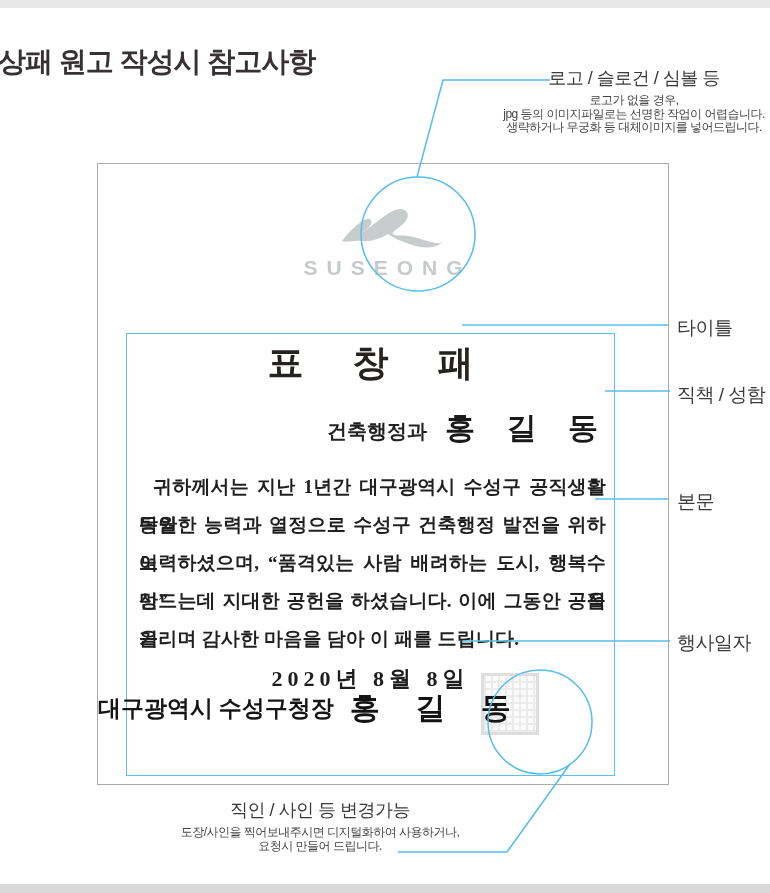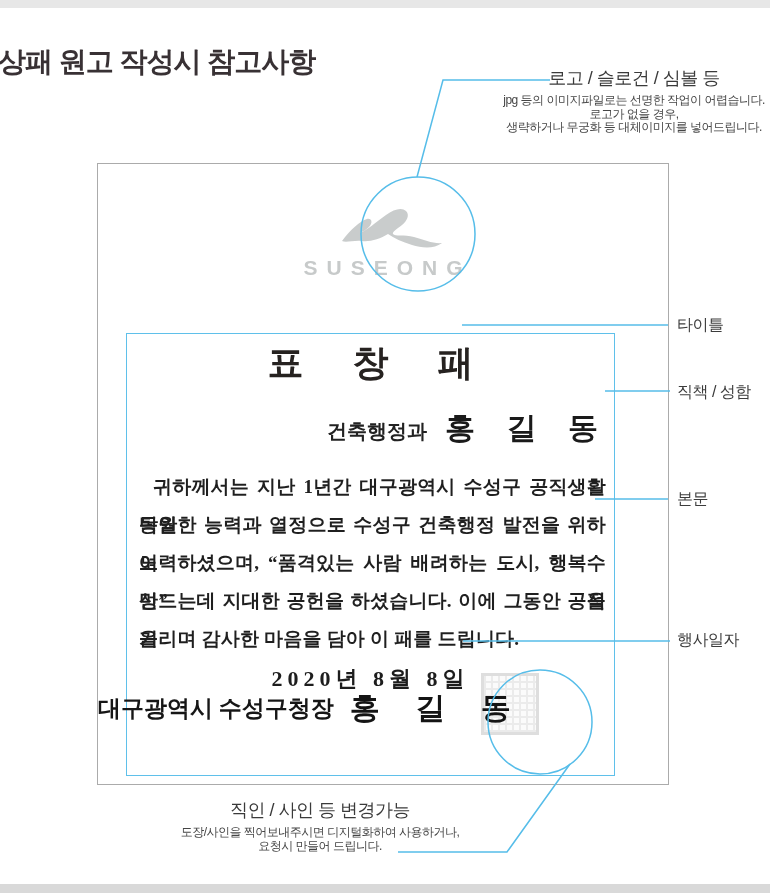--- a/index.html
+++ b/index.html
@@ -16,21 +16,21 @@
     letter-spacing:-1px;color:#383134;white-space:nowrap;
   }
 
   
   .anno-block{position:absolute;text-align:center;color:#3e3e3e;}
   .anno-block .anno-title{font-size:18px;font-weight:400;color:#3a3a3a;margin-bottom:4px;letter-spacing:-0.5px;}
   .anno-block .anno-line{font-size:12px;line-height:13.5px;color:#454545;letter-spacing:-0.5px;}
   .anno-logo{left:500px;top:66px;width:268px;}
   .anno-seal{left:150px;top:798px;width:340px;}
 
-  .side-label{position:absolute;left:677px;font-size:16px;color:#3c3c3c;letter-spacing:-0.5px;white-space:nowrap;}
+  .side-label{position:absolute;left:677px;font-size:19px;color:#3c3c3c;letter-spacing:-0.5px;white-space:nowrap;}
   .lbl-title{top:315px;}
   .lbl-name{top:382px;}
   .lbl-body{top:489px;}
   .lbl-date{top:630px;}
 
   
   .plaque{
     position:absolute;left:97px;top:163px;width:546px;height:620px;
     border:1px solid #ababab;background:#fff;padding-left:24px;
   }
@@ -89,22 +89,22 @@
 </head>
 <body>
 
 <div class="bar top"></div>
 <div class="bar bottom"></div>
 
 <h1 class="page-title">상패 원고 작성시 참고사항</h1>
 
 <div class="anno-block anno-logo">
   <div class="anno-title">로고 / 슬로건 / 심볼 등</div>
+  <div class="anno-line">로고가 없을 경우,</div>
   <div class="anno-line">jpg 등의 이미지파일로는 선명한 작업이 어렵습니다.</div>
-  <div class="anno-line">로고가 없을 경우,</div>
   <div class="anno-line">생략하거나 무궁화 등 대체이미지를 넣어드립니다.</div>
 </div>
 
 <div class="plaque">
 
   <svg class="logo-symbol" viewBox="0 0 118 50">
     <path fill="#c9cccc" d="M6 35 C14 24 24 15 31 13 C36 12 37 17 33 21 C30 24 26 26 24 27 C30 25 40 16 50 9 C58 3 66 1 70 5 C74 9 71 15 66 19 C61 23 56 26 57 28 C59 31 68 28 78 31 C88 34 98 38 106 37 C98 43 86 42 76 39 C66 36 58 32 52 28 C44 33 34 36 26 35 C18 34 10 37 6 35 Z"></path>
   </svg>
   <div class="logo-word">SUSEONG</div>
 

